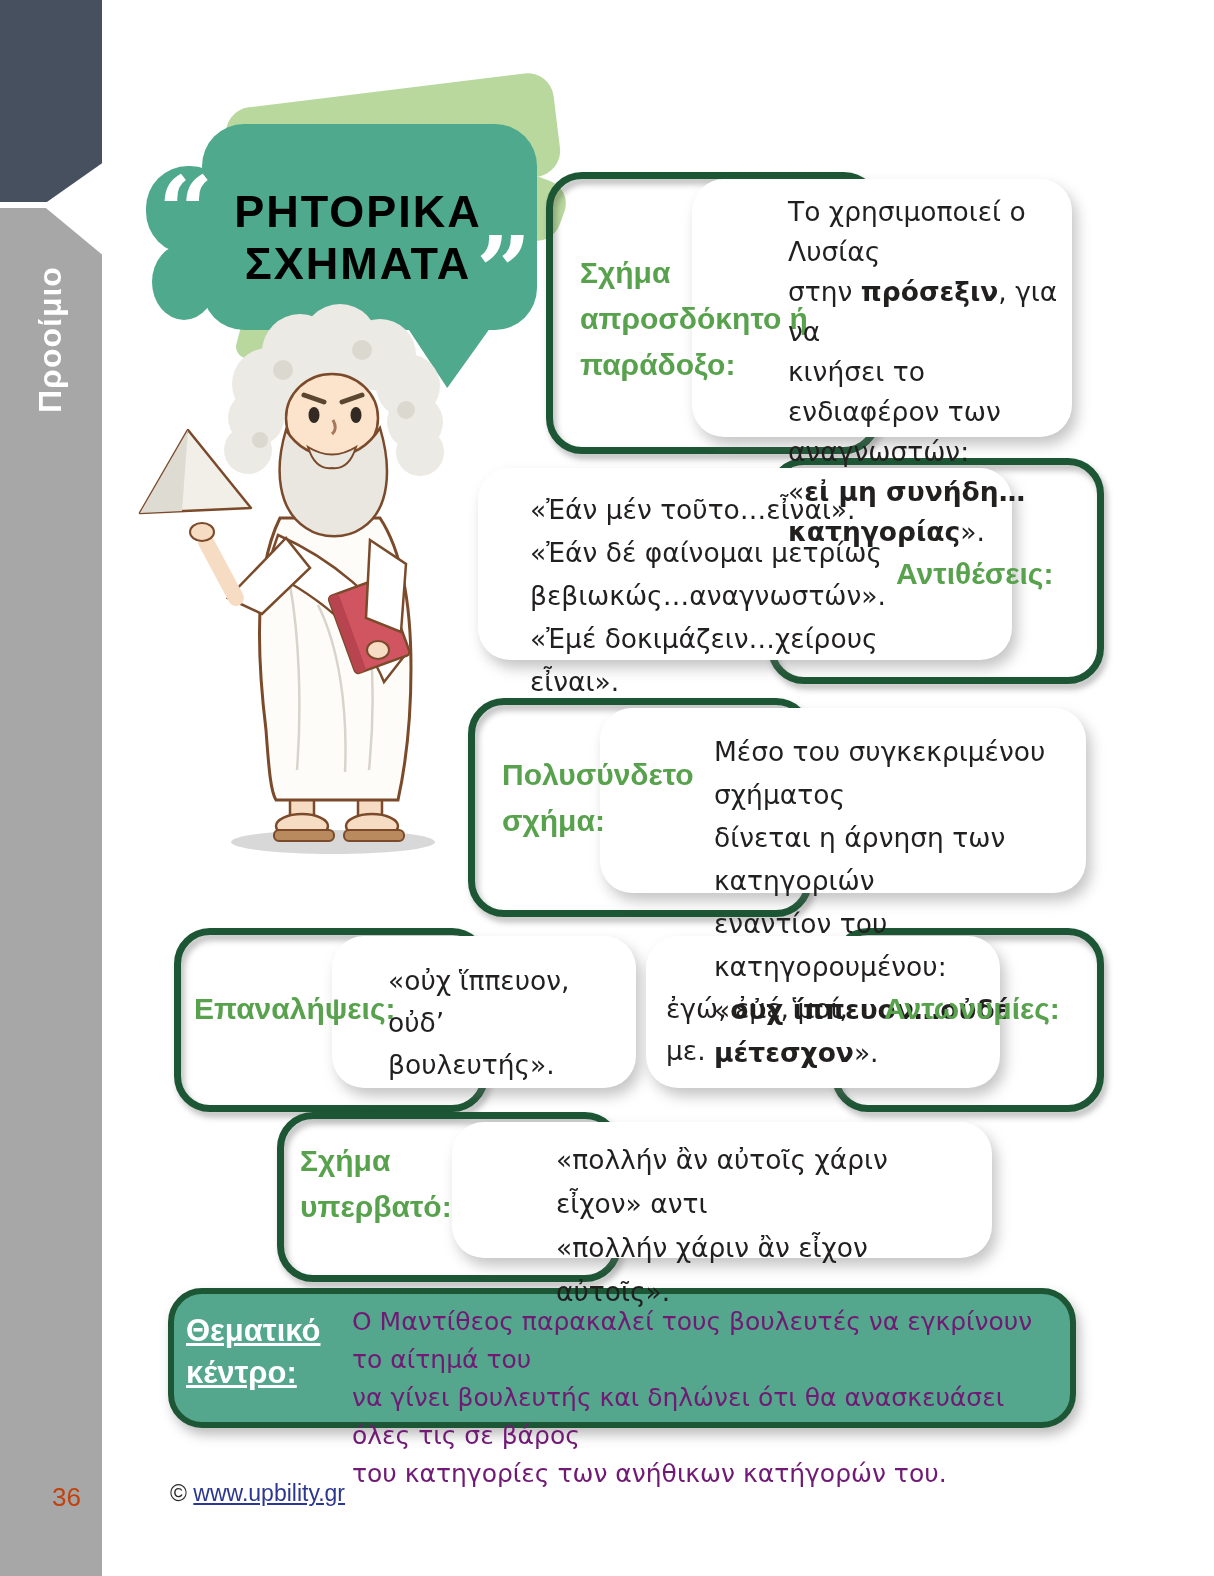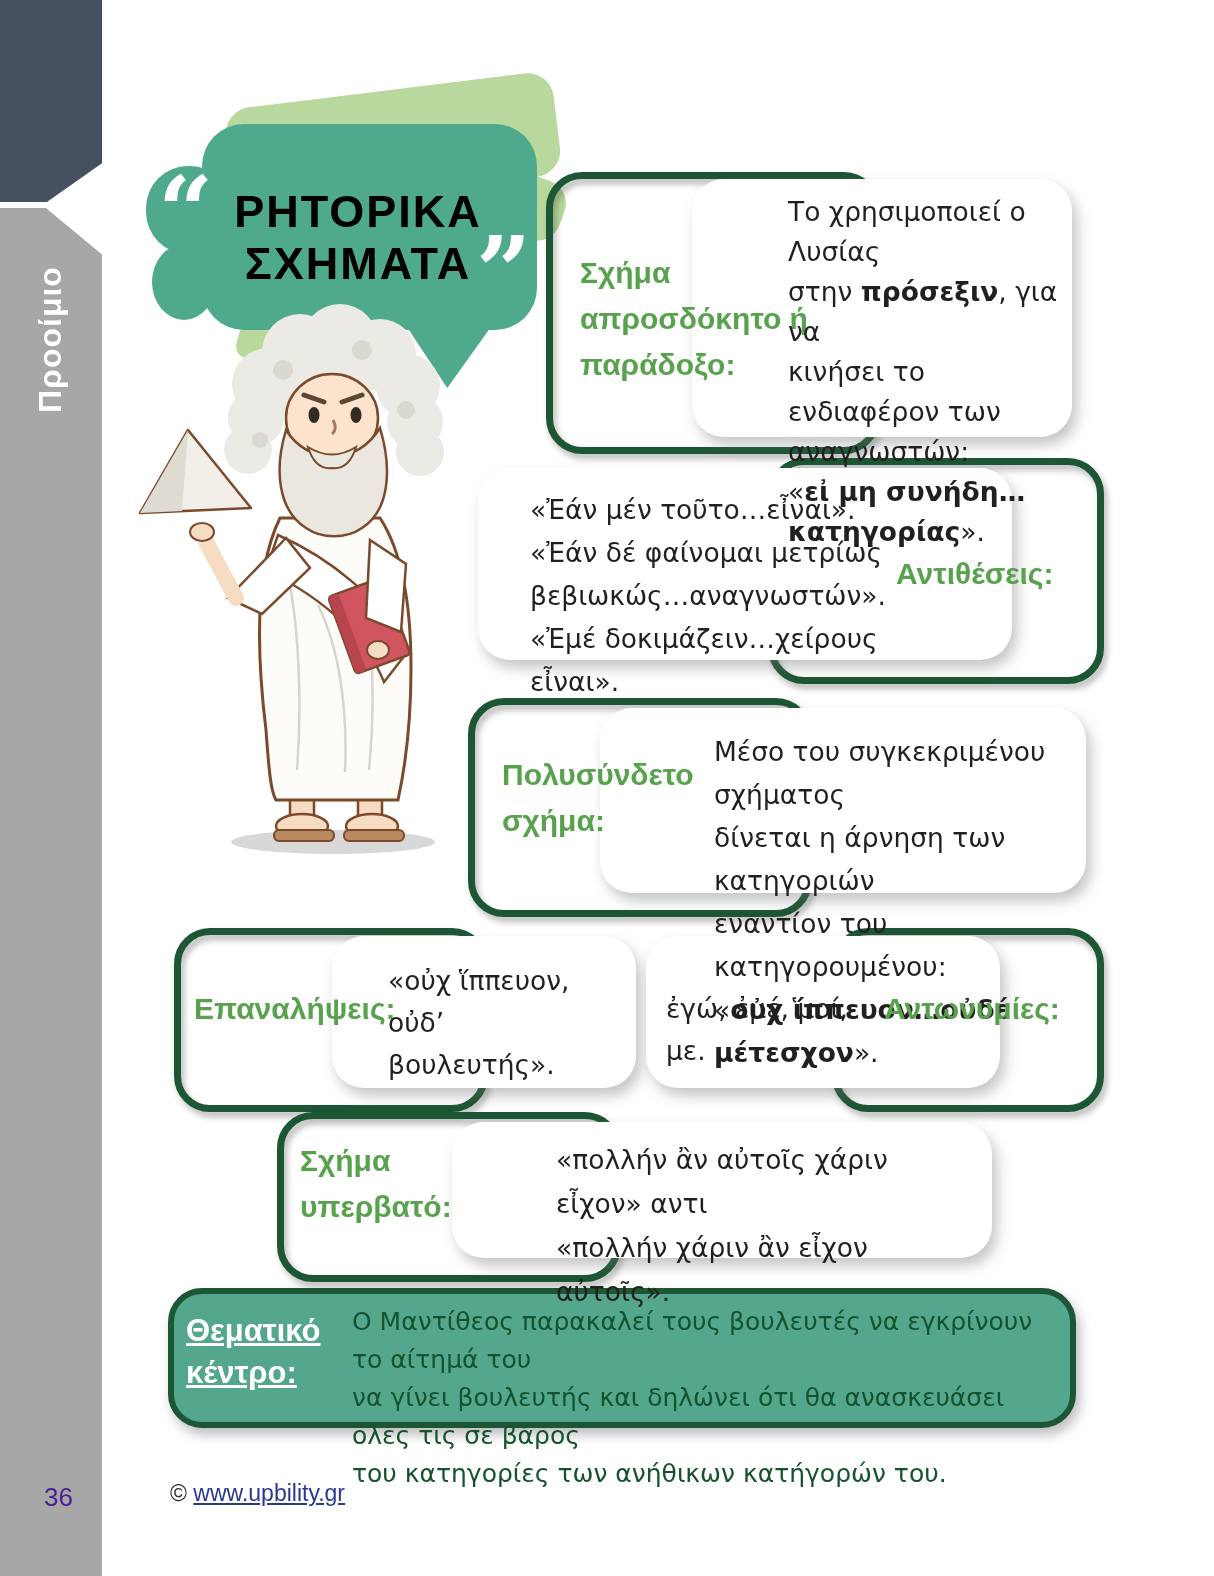--- a/index.html
+++ b/index.html
@@ -75,24 +75,24 @@
 
   .c6-outline{left:277px;top:1112px;width:330px;height:156px;}
   .c6-panel{left:452px;top:1122px;width:540px;height:136px;}
   .c6-label{left:300px;top:1138px;width:180px;}
   .c6-body{left:556px;top:1138px;width:390px;line-height:44px;}
 
   .c7-box{position:absolute;left:168px;top:1288px;width:908px;height:140px;background:#54a78c;
           border:6px solid #1d5634;border-radius:34px;box-shadow:4px 7px 12px rgba(110,110,110,.45);
           box-sizing:border-box;}
   .c7-label{left:186px;top:1310px;width:170px;color:#ffffff;line-height:42px;font-size:31px;text-decoration:underline;}
-  .c7-body{left:352px;top:1303px;width:716px;line-height:38px;color:#14532d;font-size:25px;}
-
-  
-  .page-number{position:absolute;left:44px;top:1482px;font-size:26px;color:#4c1d95;
+  .c7-body{left:352px;top:1303px;width:716px;line-height:38px;color:#701a75;font-size:25px;}
+
+  
+  .page-number{position:absolute;left:52px;top:1482px;font-size:26px;color:#c2410c;
                font-family:"Liberation Sans",sans-serif;}
   .footer-credit{position:absolute;left:170px;top:1480px;font-size:23px;color:#2b2b2b;
                  font-family:"Liberation Sans",sans-serif;}
   .footer-link{color:#2c3792;text-decoration:underline;cursor:pointer;}
 </style>
 </head>
 <body>
 
 <div class="page">
 

